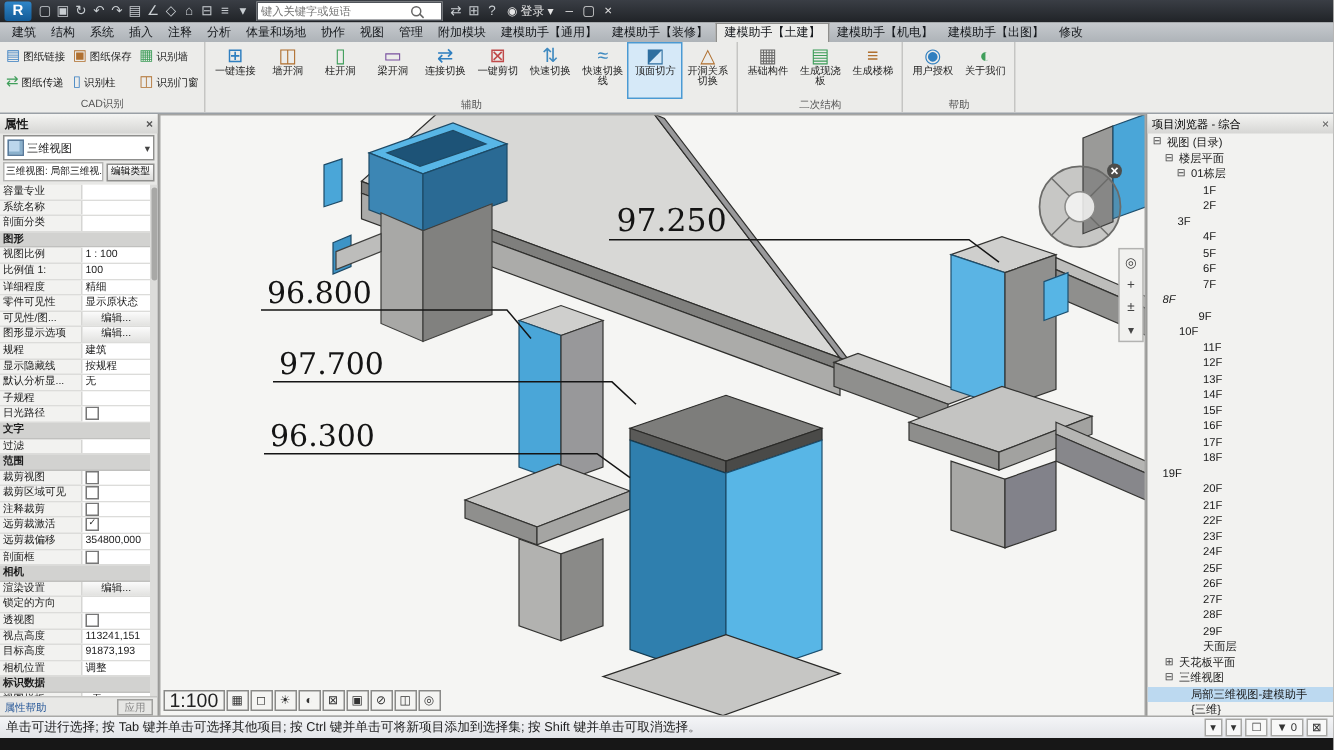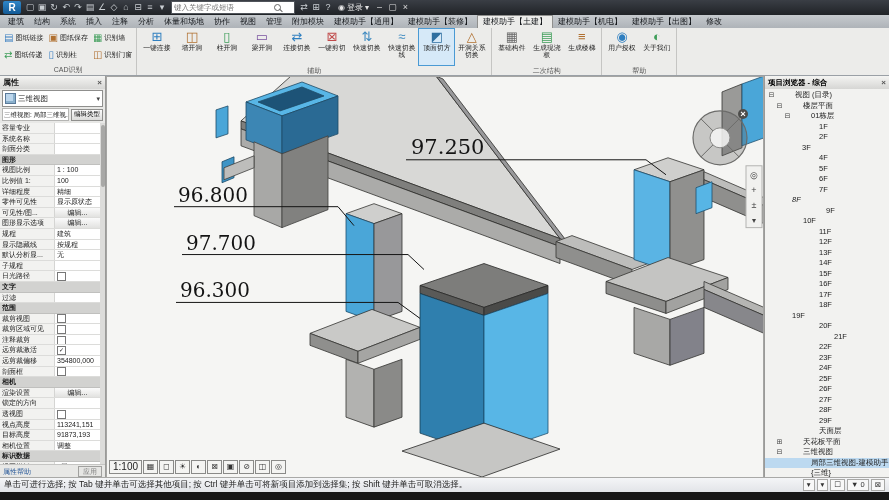--- a/index.html
+++ b/index.html
@@ -62,27 +62,27 @@
   .pscroll{width:5px;background:#dcdcda;position:relative;flex:none;}
   .pthumb{position:absolute;top:2px;left:0.5px;width:4px;height:62px;background:#a8a8a6;border-radius:2px;}
   .pfoot{height:13px;display:flex;align-items:center;padding:0 3px;border-top:1px solid #c5c5c3;font-size:7px;flex:none;}
   .phelp{color:#2a5a9a;}
   .papply{margin-left:auto;font-size:7px;height:11px;border:1px solid #a0a09e;background:#e6e6e4;color:#888;padding:0 4px;
           font-family:"Liberation Sans","DejaVu Sans",sans-serif;}
   
   .viewport{flex:1;position:relative;background:#f5f5f3;overflow:hidden;}
   .scene{position:absolute;inset:0;width:100%;height:100%;}
   .vctl{position:absolute;left:3px;bottom:4px;display:flex;gap:1px;align-items:center;}
-  .vscale{border:1px solid #8a8a88;background:#f4f4f2;font-size:10px;padding:0 3px;height:12px;line-height:12px;color:#222;}
+  .vscale{border:1px solid #8a8a88;background:#f4f4f2;font-size:13px;padding:0 3px;height:12px;line-height:12px;color:#222;}
   .vico{width:13px;height:12px;border:1px solid #8a8a88;background:#f4f4f2;font-size:8px;line-height:12px;text-align:center;color:#333;}
   
   .browser{width:124px;min-width:124px;background:#f2f2f0;border-left:1px solid #9a9a98;display:flex;flex-direction:column;}
-  .bhead{height:13px;background:linear-gradient(#f4f4f2,#d6d6d4);font-size:7.5px;font-weight:bold;display:flex;align-items:center;padding:0 3px;flex:none;}
+  .bhead{height:13px;background:linear-gradient(#f4f4f2,#d6d6d4);font-size:7.5px;font-weight:normal;display:flex;align-items:center;padding:0 3px;flex:none;}
   .btree{flex:1;overflow:hidden;font-size:7.5px;padding-top:1px;}
-  .titem{height:10.5px;line-height:10.5px;display:flex;align-items:center;gap:20px;white-space:nowrap;overflow:hidden;color:#1a1a1a;}
+  .titem{height:10.5px;line-height:10.5px;display:flex;align-items:center;gap:3px;white-space:nowrap;overflow:hidden;color:#1a1a1a;}
   .titem.sel{background:#bcd9f0;}
   .texp{font-size:7px;color:#444;width:7px;flex:none;text-align:center;}
   .texp-sp{width:7px;flex:none;}
   .tlab{overflow:hidden;}
   
   .statusbar{position:absolute;bottom:8px;left:0;right:0;height:14px;background:linear-gradient(#f4f5f7,#e2e4e8);
              border-top:1px solid #a9a9a7;display:flex;align-items:center;font-size:8.5px;color:#222;padding-left:4px;}
   .hint{white-space:nowrap;overflow:hidden;}
   .sright{margin-left:auto;display:flex;gap:2px;padding-right:4px;align-items:center;}
   .sritem{border:1px solid #a8a8a6;background:#f8f8f8;font-size:7.5px;padding:0 3px;height:10px;line-height:10px;color:#333;white-space:nowrap;}
@@ -578,21 +578,21 @@
             <span class="tlab">6F</span>
           </div>
           <div class="titem" style="padding-left: 27px;">
             <span class="texp-sp"></span>
             <span class="tlab">7F</span>
           </div>
           <div class="titem" style=" font-style: italic;">
             <span class="texp-sp"></span>
             <span class="tlab">8F</span>
           </div>
-          <div class="titem" style="padding-left: 34px;">
+          <div class="titem" style="padding-left: 24px;">
             <span class="texp-sp"></span>
             <span class="tlab">9F</span>
           </div>
           <div class="titem" style="padding-left: 11px;">
             <span class="texp-sp"></span>
             <span class="tlab">10F</span>
           </div>
           <div class="titem" style="padding-left: 27px;">
             <span class="texp-sp"></span>
             <span class="tlab">11F</span>
@@ -626,21 +626,21 @@
             <span class="tlab">18F</span>
           </div>
           <div class="titem" style="">
             <span class="texp-sp"></span>
             <span class="tlab">19F</span>
           </div>
           <div class="titem" style="padding-left: 27px;">
             <span class="texp-sp"></span>
             <span class="tlab">20F</span>
           </div>
-          <div class="titem" style="padding-left: 42px;">
+          <div class="titem" style="padding-left: 27px;">
             <span class="texp-sp"></span>
             <span class="tlab">21F</span>
           </div>
           <div class="titem" style="padding-left: 27px;">
             <span class="texp-sp"></span>
             <span class="tlab">22F</span>
           </div>
           <div class="titem" style="padding-left: 27px;">
             <span class="texp-sp"></span>
             <span class="tlab">23F</span>

